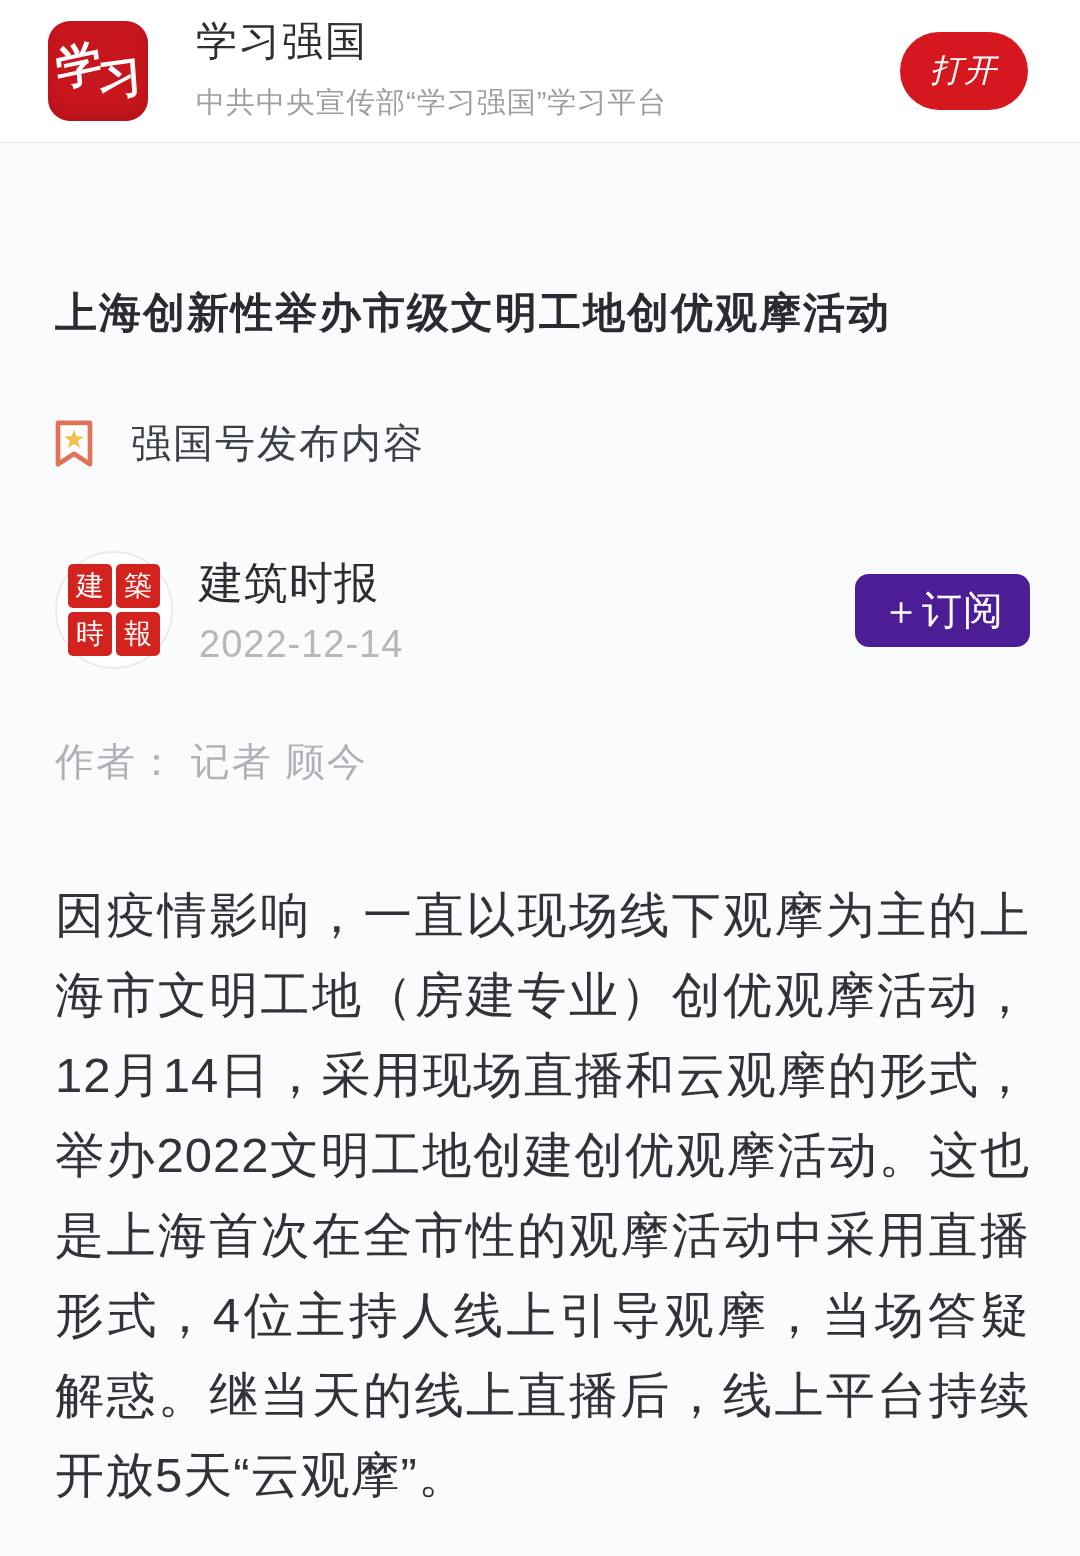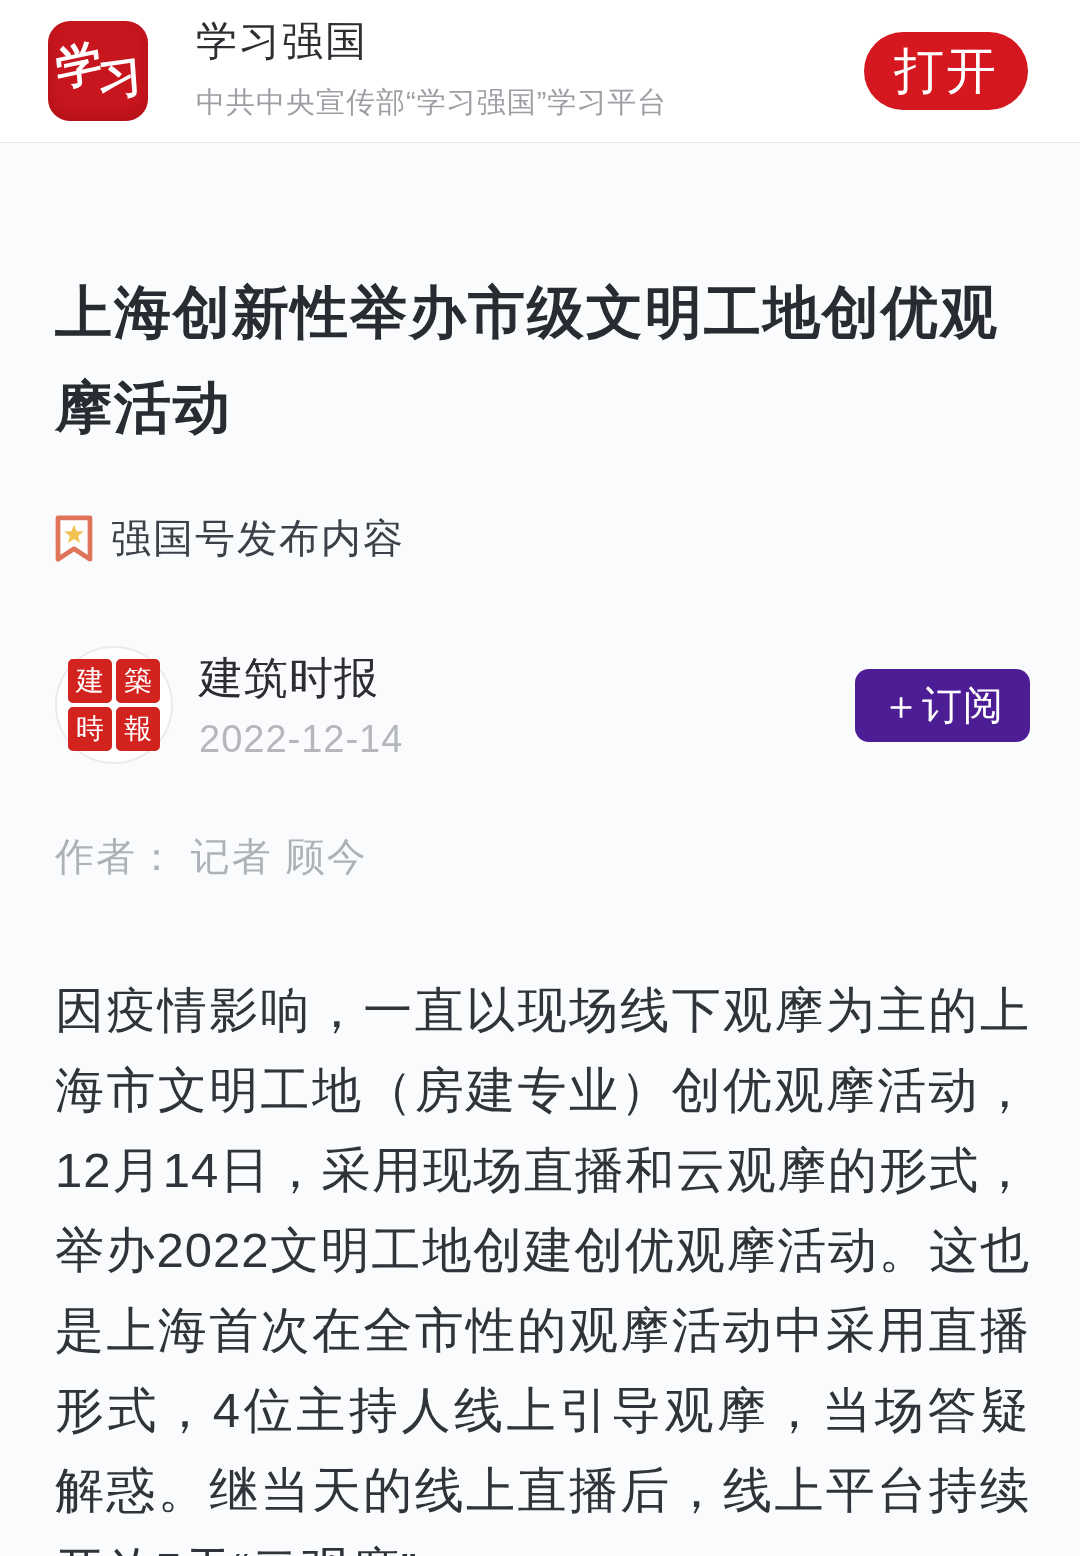--- a/index.html
+++ b/index.html
@@ -46,43 +46,44 @@
   .app-subtitle {
     margin-top: 19px;
     font-size: 29px; color: #9d9fa4; letter-spacing: 1px;
     white-space: nowrap; overflow: hidden;
   }
   .open-btn {
     flex: 0 0 auto;
     min-width: 128px; height: 78px;
     background: #d5181f;
     border: none; border-radius: 39px;
-    color: #ffffff; font-size: 50px;
+    color: #ffffff; font-size: 32px;
     font-family: inherit;
     letter-spacing: 2px;
     padding: 11px 30px;
     display: flex; align-items: center; justify-content: center;
     cursor: pointer;
+    font-style: italic;
   }
 
   
   .content { padding: 0 50px 0 55px; }
 
   .article-title {
     margin-top: 122px;
     width: 975px;
-    font-size: 57px; font-weight: 700;
+    font-size: 42px; font-weight: 700;
     color: #282b31;
     line-height: 95px;
     letter-spacing: 2px;
   }
 
   .badge-row {
     margin-top: 56px;
-    display: flex; align-items: center;
+    display: flex; align-items: center; gap: 20px;
   }
   .badge-icon { width: 38px; height: 47px; flex: 0 0 auto; }
   .badge-label {
     margin-left: 18px;
     font-size: 40px; color: #3c4149; letter-spacing: 2px;
   }
 
   .publisher-row {
     margin-top: 80px;
     display: flex; align-items: center;

